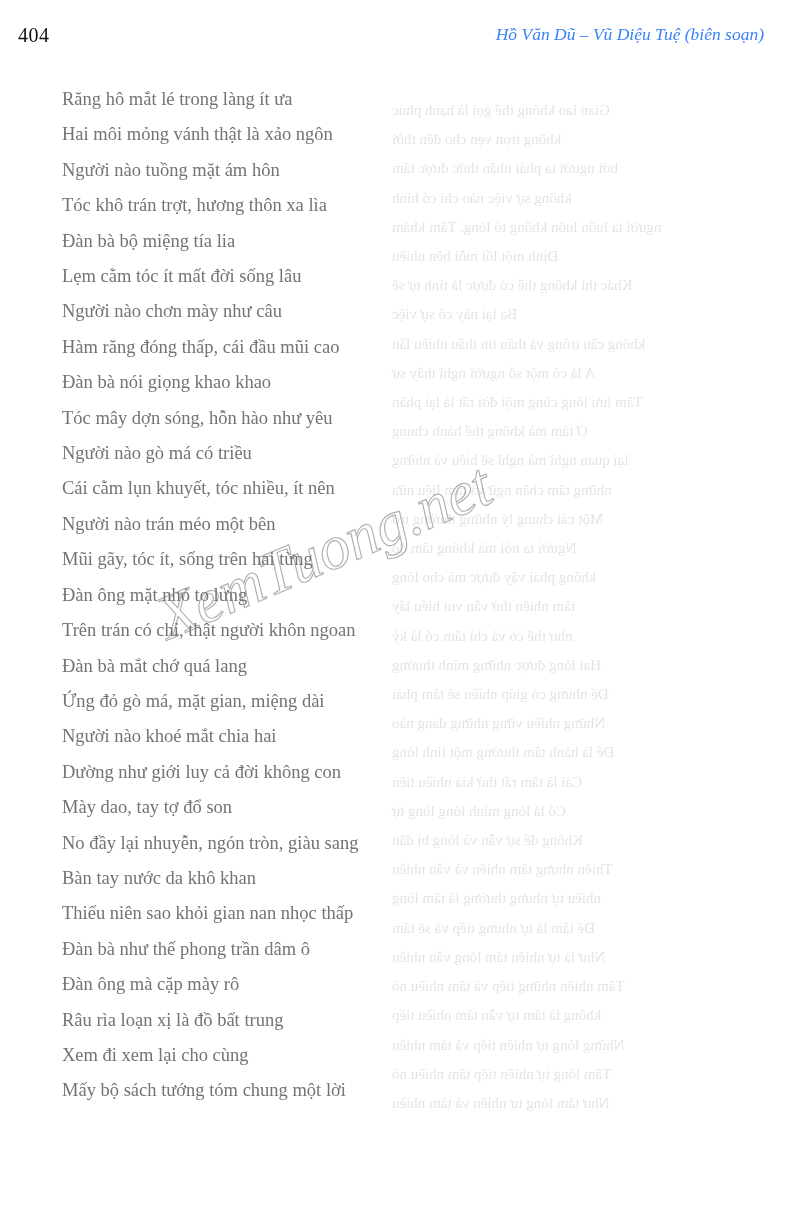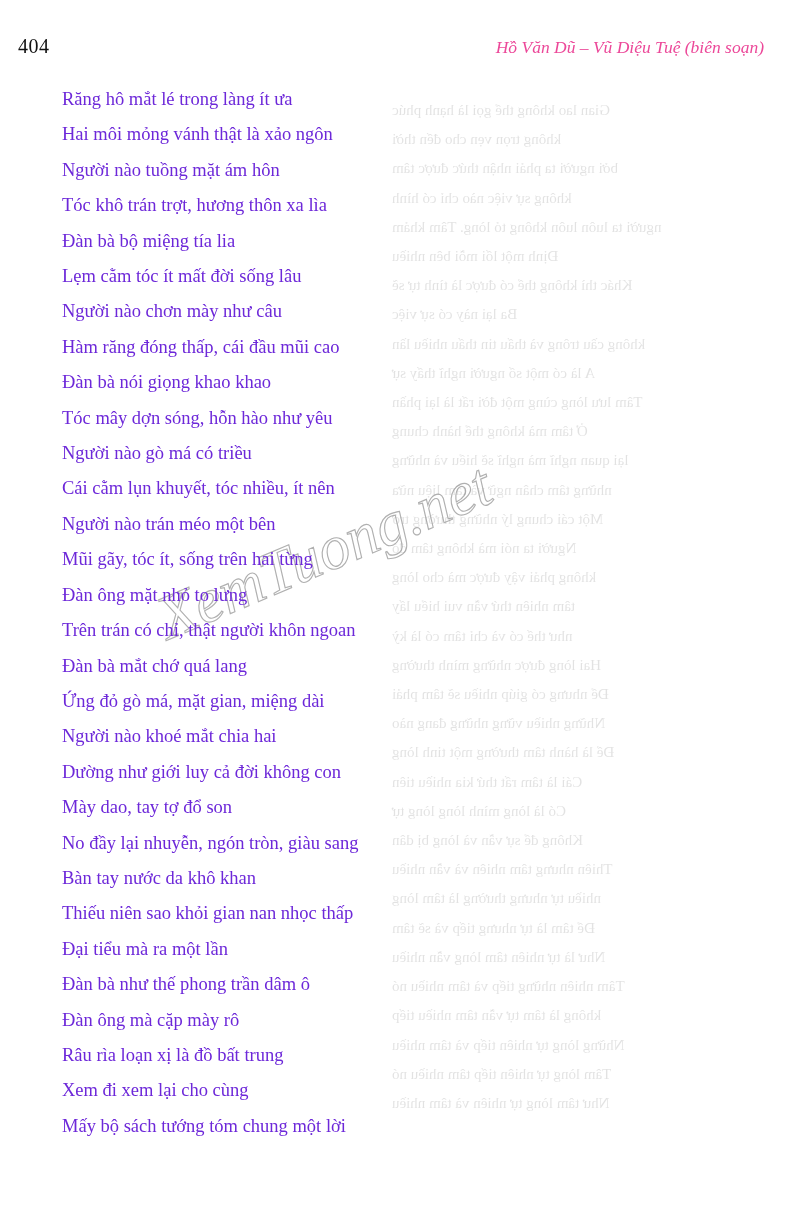--- a/index.html
+++ b/index.html
@@ -25,51 +25,51 @@
   }
 
   
   .header {
     position: absolute;
     top: 24px;
     left: 0;
     width: 800px;
     height: 34px;
     display: flex;
-    align-items: flex-end;
+    align-items: flex-start;
     box-sizing: border-box;
     padding: 0 36px 0 18px;
   }
   .page-number {
     font-size: 20px;
     font-family: "Liberation Serif", serif;
     color: #111;
     letter-spacing: 0.5px;
   }
   .header-title {
     margin-left: auto;
     font-size: 17.5px;
     font-style: italic;
     font-family: "Liberation Serif", serif;
-    color: #ec4899;
+    color: #3b82f6;
     white-space: nowrap;
   }
 
   
   .poem {
     position: absolute;
     top: 82px;
     left: 62px;
     width: 690px;
   }
   .poem-line {
     font-size: 18.5px;
     line-height: 35.4px;
     font-family: "Liberation Serif", serif;
-    color: #6d28d9;
+    color: #737373;
     white-space: nowrap;
   }
 
   
   .ghost-layer {
     position: absolute;
     top: 96px;
     right: 48px;
     width: 360px;
     text-align: right;
@@ -183,21 +183,20 @@
       <div class="poem-line">Đàn ông mặt nhỏ to lưng</div>
       <div class="poem-line">Trên trán có chỉ, thật người khôn ngoan</div>
       <div class="poem-line">Đàn bà mắt chớ quá lang</div>
       <div class="poem-line">Ứng đỏ gò má, mặt gian, miệng dài</div>
       <div class="poem-line">Người nào khoé mắt chia hai</div>
       <div class="poem-line">Dường như giới luy cả đời không con</div>
       <div class="poem-line">Mày dao, tay tợ đổ son</div>
       <div class="poem-line">No đầy lại nhuyễn, ngón tròn, giàu sang</div>
       <div class="poem-line">Bàn tay nước da khô khan</div>
       <div class="poem-line">Thiếu niên sao khỏi gian nan nhọc thấp</div>
-      <div class="poem-line">Đại tiểu mà ra một lần</div>
       <div class="poem-line">Đàn bà như thế phong trần dâm ô</div>
       <div class="poem-line">Đàn ông mà cặp mày rô</div>
       <div class="poem-line">Râu rìa loạn xị là đồ bất trung</div>
       <div class="poem-line">Xem đi xem lại cho cùng</div>
       <div class="poem-line">Mấy bộ sách tướng tóm chung một lời</div>
     </div>
 
 </div>
 
 </body></html>

